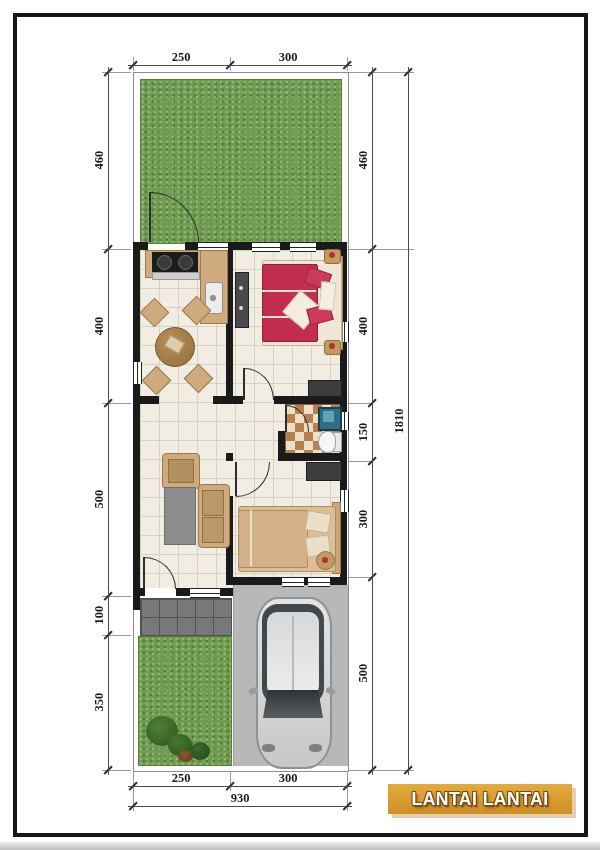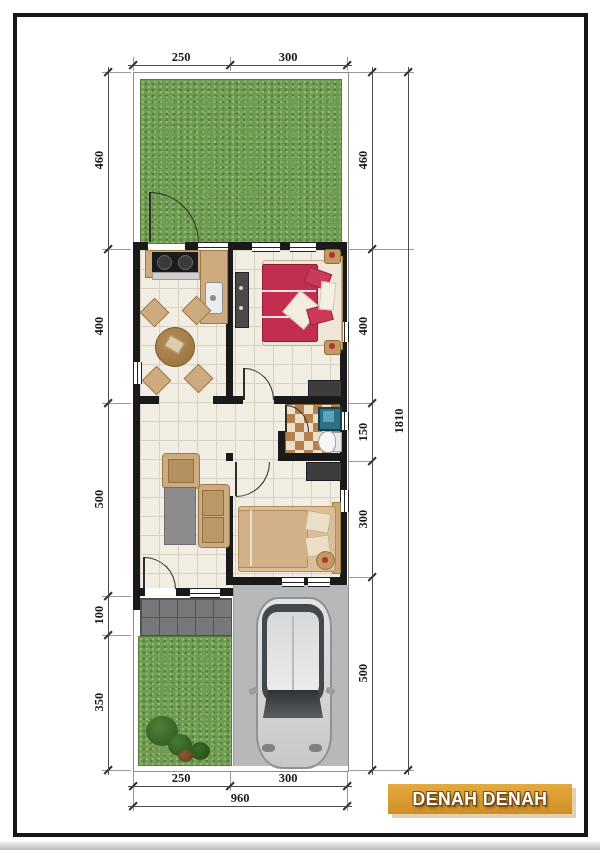--- a/index.html
+++ b/index.html
@@ -235,20 +235,20 @@
   <div class="abs vlabel" style="left:99px;top:615px;">100</div>
   <div class="abs vlabel" style="left:99px;top:702px;">350</div>
   <div class="abs vlabel" style="left:363px;top:160px;">460</div>
   <div class="abs vlabel" style="left:363px;top:326px;">400</div>
   <div class="abs vlabel" style="left:363px;top:432px;">150</div>
   <div class="abs vlabel" style="left:363px;top:519px;">300</div>
   <div class="abs vlabel" style="left:363px;top:673px;">500</div>
   <div class="abs vlabel" style="left:399px;top:421px;">1810</div>
   <div class="abs hlabel" style="left:181px;top:778px;">250</div>
   <div class="abs hlabel" style="left:288px;top:778px;">300</div>
-  <div class="abs hlabel" style="left:240px;top:798px;">960</div>
+  <div class="abs hlabel" style="left:240px;top:798px;">930</div>
 
   <div class="abs" id="title-block">
-    <span>DENAH DENAH</span>
+    <span>LANTAI LANTAI</span>
   </div>
 
   <div class="abs" id="photo-edge"></div>
 </div>
 
 </body></html>

